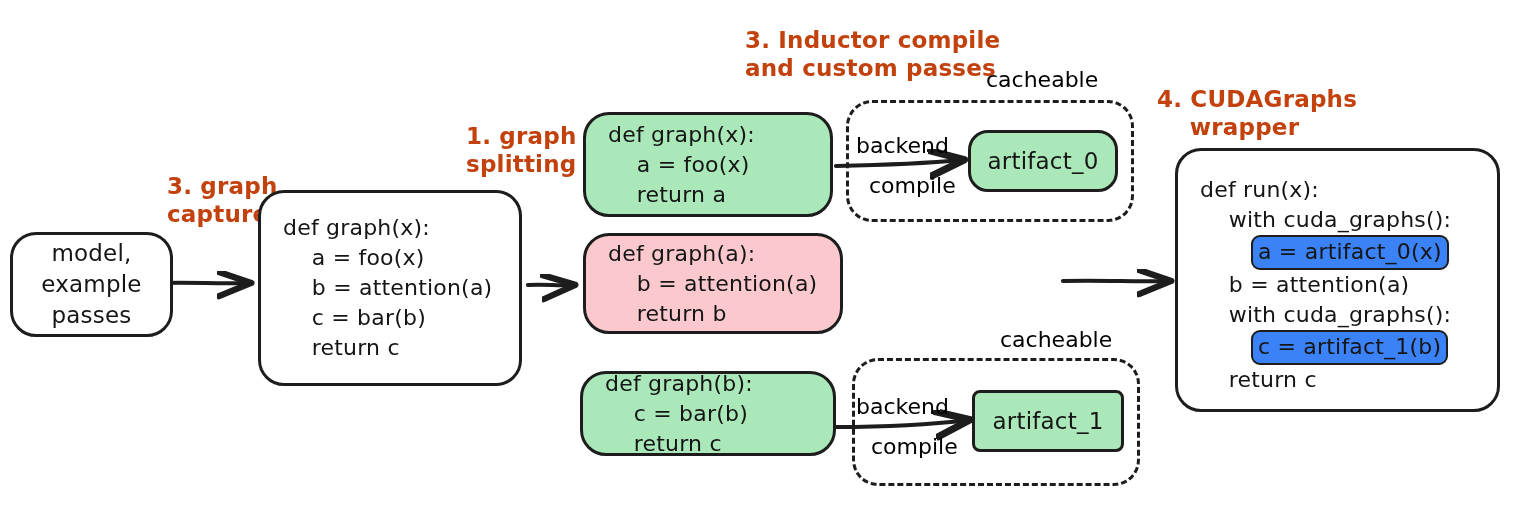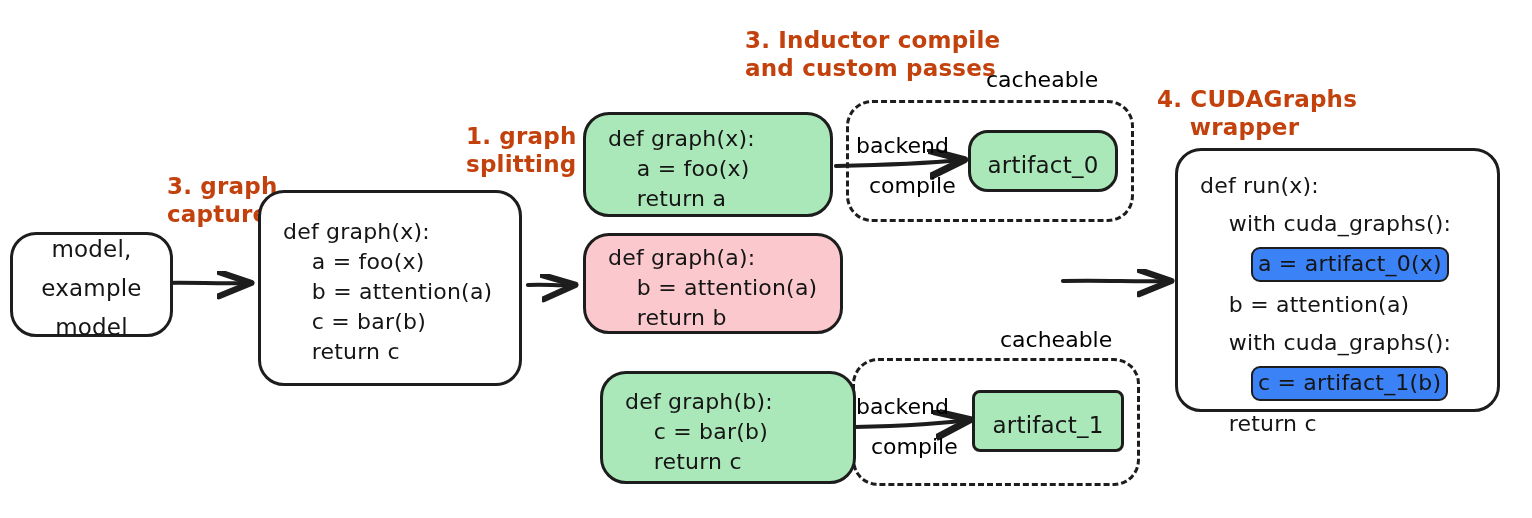--- a/index.html
+++ b/index.html
@@ -37,21 +37,20 @@
   .node.green  { background: #abe8b9; }
   .node.pink   { background: #fbc9cd; }
 
   .code {
     font-family: "DejaVu Sans", sans-serif;
     color: #151515;
     font-size: 22px;
     line-height: 30px;
     white-space: pre;
     letter-spacing: 0.2px;
-    margin-top: 8px;
   }
   .centered {
     text-align: center;
     font-size: 23px;
     line-height: 31px;
   }
   .step-label {
     position: absolute;
     color: #c2410c;
     font-size: 23px;
@@ -128,21 +127,21 @@
 
   <div class="plain-label" style="left:1000px; top:327px;">cacheable</div>
 
   <div class="dashed-box" style="left:846px; top:100px; width:288px; height:122px;"></div>
 
   <div class="dashed-box" style="left:852px; top:358px; width:288px; height:128px;"></div>
 
   <div class="node" style="left:10px; top:232px; width:163px; height:105px;">
     <div class="code centered">model,</div>
     <div class="code centered">example</div>
-    <div class="code centered">model</div>
+    <div class="code centered">passes</div>
   </div>
 
   <div class="node" style="left:258px; top:190px; width:264px; height:196px;">
     <div class="code pad">def graph(x):
     a = foo(x)
     b = attention(a)
     c = bar(b)
     return c</div>
   </div>
 
@@ -151,41 +150,41 @@
     a = foo(x)
     return a</div>
   </div>
 
   <div class="node pink" style="left:583px; top:233px; width:260px; height:101px;">
     <div class="code pad">def graph(a):
     b = attention(a)
     return b</div>
   </div>
 
-  <div class="node green" style="left:600px; top:371px; width:256px; height:113px;">
+  <div class="node green" style="left:580px; top:371px; width:256px; height:85px;">
     <div class="code pad">def graph(b):
     c = bar(b)
     return c</div>
   </div>
 
   <div class="plain-label" style="left:856px; top:133px;">backend</div>
   <div class="plain-label" style="left:869px; top:173px;">compile</div>
 
   <div class="plain-label" style="left:856px; top:394px;">backend</div>
   <div class="plain-label" style="left:871px; top:434px;">compile</div>
 
   <div class="node green" style="left:968px; top:130px; width:150px; height:62px; border-radius:20px;justify-content:center;">
     <div class="code centered">artifact_0</div>
   </div>
 
   <div class="node green" style="left:972px; top:390px; width:152px; height:62px; border-radius:8px;">
     <div class="code centered">artifact_1</div>
   </div>
 
-  <div class="node" style="left:1175px; top:148px; width:325px; height:264px; justify-content:flex-start; padding-top:12px;">
+  <div class="node" style="left:1175px; top:148px; width:325px; height:264px; justify-content:flex-start; padding-top:24px;">
     <div class="code pad">def run(x):</div>
     <div class="code pad">    with cuda_graphs():</div>
     <div class="code pad" style="padding-left:78px;"><span class="hl">a = artifact_0(x)</span></div>
     <div class="code pad">    b = attention(a)</div>
     <div class="code pad">    with cuda_graphs():</div>
     <div class="code pad" style="padding-left:78px;"><span class="hl">c = artifact_1(b)</span></div>
     <div class="code pad">    return c</div>
   </div>
 
 </div>

